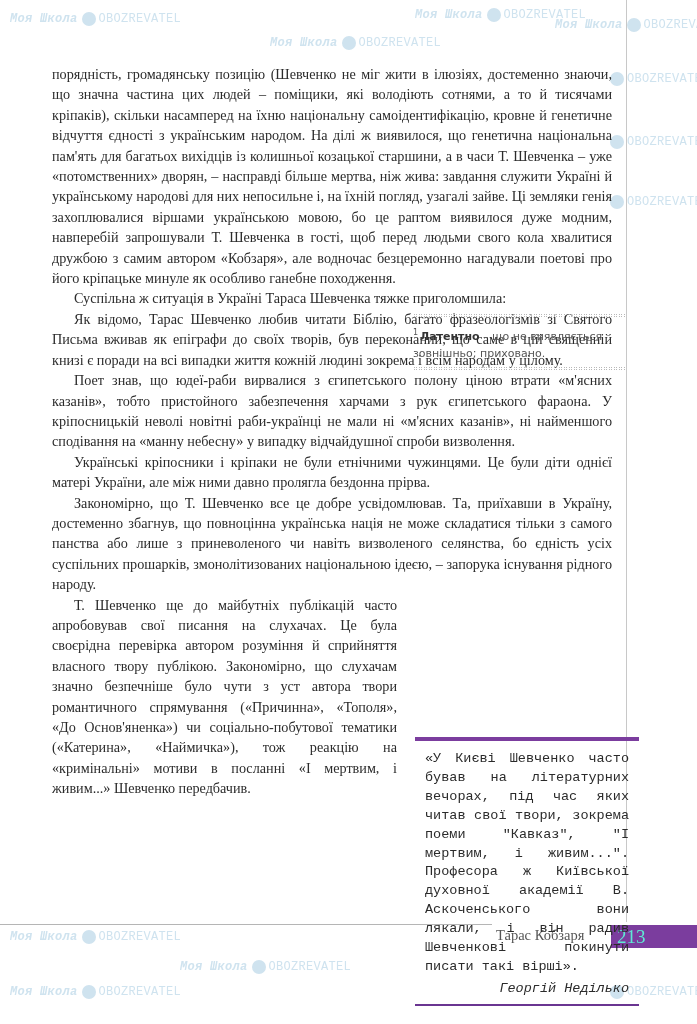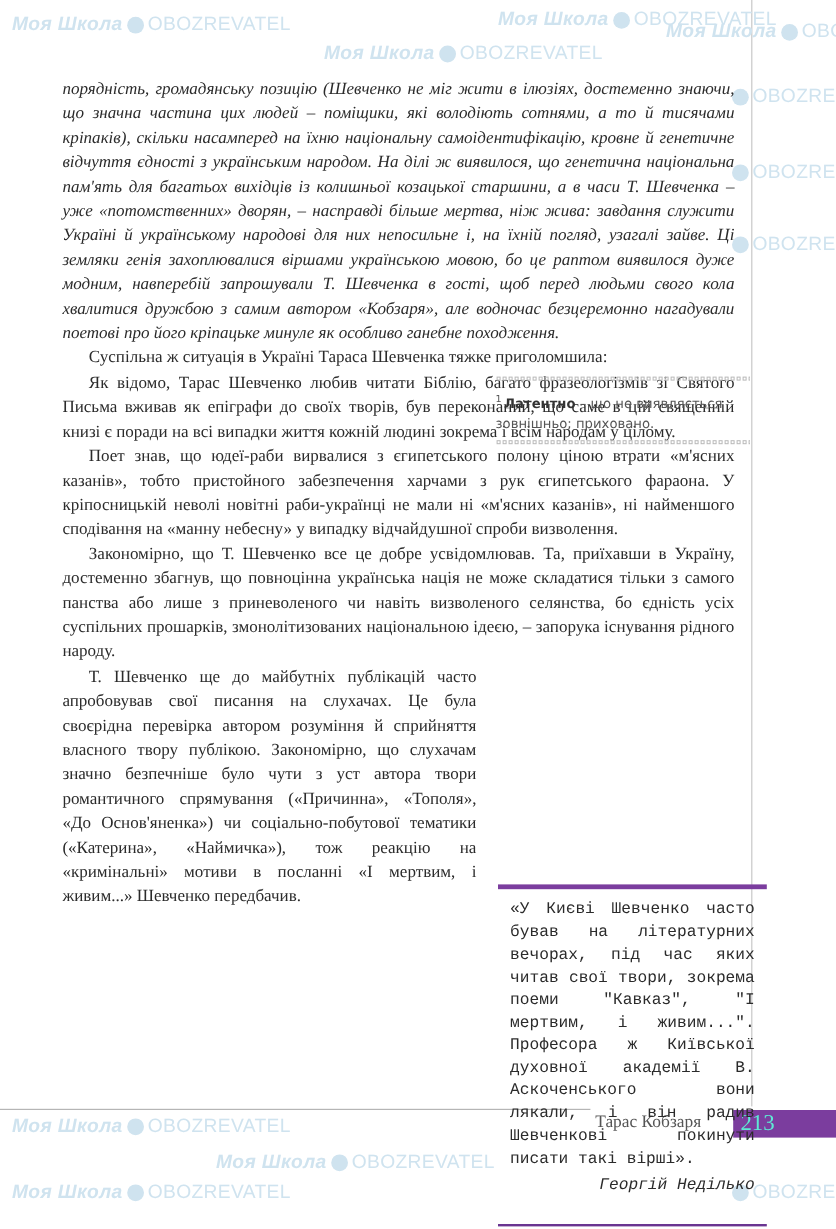--- a/index.html
+++ b/index.html
@@ -7,36 +7,36 @@
       width: 697px; height: 1024px; position: relative; overflow: hidden;
       background: #ffffff;
       font-family: "DejaVu Serif", "Liberation Serif", serif;
       color: #2b2b2b;
     }
     .vline {
       position: absolute; left: 626px; top: 0; width: 1px; height: 922px;
       background: #c8c8c8;
     }
     .watermark {
-      position: absolute; font-family: Liberation Sans, sans-serif;
-      font-size: 16px; color: #cfe3ef; letter-spacing: 0.3px; white-space: nowrap;
+      position: absolute; font-family: Liberation Mono, monospace;
+      font-size: 12px; color: #cfe3ef; letter-spacing: 0.3px; white-space: nowrap;
       pointer-events: none; z-index: 0;
     }
     .watermark .wm-school { font-style: italic; font-weight: bold; margin-right: 4px; }
     .watermark .wm-circle {
       display: inline-block; width: 14px; height: 14px; border-radius: 50%;
       background: #cfe3ef; vertical-align: middle; margin-right: 3px;
     }
     .main-text {
       position: absolute; left: 52px; top: 64px; width: 560px;
       font-size: 14.2px; line-height: 20.4px; text-align: justify; z-index: 1;
       font-family: "Liberation Serif", "DejaVu Serif", serif;
     }
     .main-text p { margin: 0; text-indent: 22px; }
-    .main-text p.noindent { text-indent: 0; font-style: italic; }
+    .main-text p.noindent { text-indent: 0; }
     .narrow { width: 345px; }
     sup { font-size: 9px; line-height: 0; }
 
     .note {
       position: absolute; left: 413px; top: 313px; width: 212px; z-index: 1;
       font-family: "DejaVu Sans", "Liberation Sans", sans-serif;
       font-size: 11px; line-height: 17px; color: #555;
     }
     .note .dots {
       height: 5px;
@@ -49,21 +49,21 @@
     .quote {
       position: absolute; left: 415px; top: 737px; width: 224px; z-index: 1;
       font-family: Liberation Mono, monospace;
     }
     .quote .q-top { height: 4px; background: #7b3d9e; }
     .quote .q-body {
       padding: 9px 10px 0 10px; font-size: 13.5px; line-height: 18.9px;
       text-align: justify; color: #2b2b2b;
     }
     .quote .q-author {
-      text-align: right; font-style: italic; font-size: 13.5px; padding: 4px 10px 24px 0;
+      text-align: right; font-style: italic; font-size: 13.5px; padding: 4px 10px 8px 0;
     }
     .quote .q-bottom { height: 2px; background: #6a3591; }
 
     .footer-line {
       position: absolute; left: 0; top: 924px; width: 492px; height: 1px; background: #b5b5b5;
     }
     .footer-title {
       position: absolute; left: 496px; top: 927px; font-size: 14.5px; color: #555;
       font-family: "Liberation Serif", "DejaVu Serif", serif;
     }
@@ -89,20 +89,21 @@
 <div class="watermark" style="left:10px; top:930px;"><span class="wm-school">Моя Школа</span><span class="wm-circle"></span><span>OBOZREVATEL</span></div>
 <div class="watermark" style="left:180px; top:960px;"><span class="wm-school">Моя Школа</span><span class="wm-circle"></span><span>OBOZREVATEL</span></div>
 <div class="watermark" style="left:10px; top:985px;"><span class="wm-school">Моя Школа</span><span class="wm-circle"></span><span>OBOZREVATEL</span></div>
 <div class="watermark" style="left:610px; top:985px;"><span class="wm-circle"></span><span>OBOZREVATEL</span></div>
 
 <div class="main-text">
   <p class="noindent">порядність, громадянську позицію (Шевченко не міг жити в ілюзіях, достеменно знаючи, що значна частина цих людей – поміщики, які володіють сотнями, а то й тисячами кріпаків), скільки насамперед на їхню національну самоідентифікацію, кровне й генетичне відчуття єдності з українським народом. На ділі ж виявилося, що генетична національна пам'ять для багатьох вихідців із колишньої козацької старшини, а в часи Т. Шевченка – уже «потомственних» дворян, – насправді більше мертва, ніж жива: завдання служити Україні й українському народові для них непосильне і, на їхній погляд, узагалі зайве. Ці земляки генія захоплювалися віршами українською мовою, бо це раптом виявилося дуже модним, навперебій запрошували Т. Шевченка в гості, щоб перед людьми свого кола хвалитися дружбою з самим автором «Кобзаря», але водночас безцеремонно нагадували поетові про його кріпацьке минуле як особливо ганебне походження.</p>
   <p>Суспільна ж ситуація в Україні Тараса Шевченка тяжке приголомшила:</p>
   <p>Як відомо, Тарас Шевченко любив читати Біблію, багато фразеологізмів зі Святого Письма вживав як епіграфи до своїх творів, був переконаний, що саме в цій священній книзі є поради на всі випадки життя кожній людині зокрема і всім народам у цілому.</p>
   <p>Поет знав, що юдеї-раби вирвалися з єгипетського полону ціною втрати «м'ясних казанів», тобто пристойного забезпечення харчами з рук єгипетського фараона. У кріпосницькій неволі новітні раби-українці не мали ні «м'ясних казанів», ні найменшого сподівання на «манну небесну» у випадку відчайдушної спроби визволення.</p>
+  <p>Українські кріпосники і кріпаки не були етнічними чужинцями. Це були діти однієї матері України, але між ними давно пролягла бездонна прірва.</p>
   <p>Закономірно, що Т. Шевченко все це добре усвідомлював. Та, приїхавши в Україну, достеменно збагнув, що повноцінна українська нація не може складатися тільки з самого панства або лише з приневоленого чи навіть визволеного селянства, бо єдність усіх суспільних прошарків, змонолітизованих національною ідеєю, – запорука існування рідного народу.</p>
   <p class="narrow">Т. Шевченко ще до майбутніх публікацій часто апробовував свої писання на слухачах. Це була своєрідна перевірка автором розуміння й сприйняття власного твору публікою. Закономірно, що слухачам значно безпечніше було чути з уст автора твори романтичного спрямування («Причинна», «Тополя», «До Основ'яненка») чи соціально-побутової тематики («Катерина», «Наймичка»), тож реакцію на «кримінальні» мотиви в посланні «І мертвим, і живим...» Шевченко передбачив.</p>
 </div>
 
 <div class="note">
   <div class="dots"></div>
   <div style="padding:6px 0 4px 0;">
     <span class="note-sup">1</span><span class="note-term">Латентно</span><span> – що не виявляється зовнішньо; приховано.</span>
   </div>
   <div class="dots"></div>

